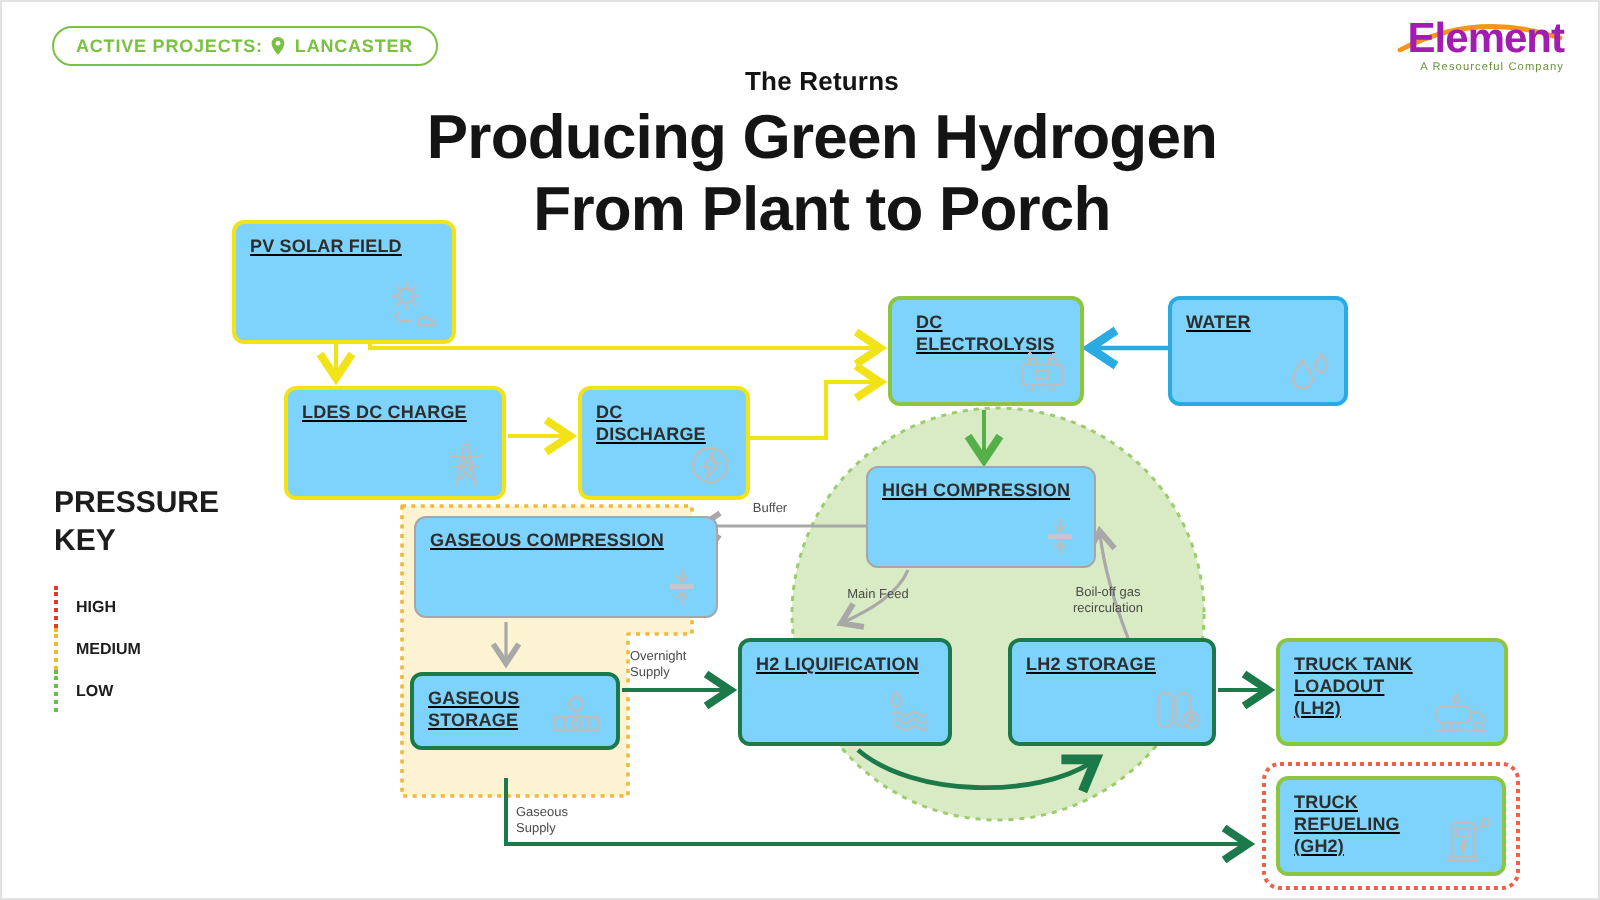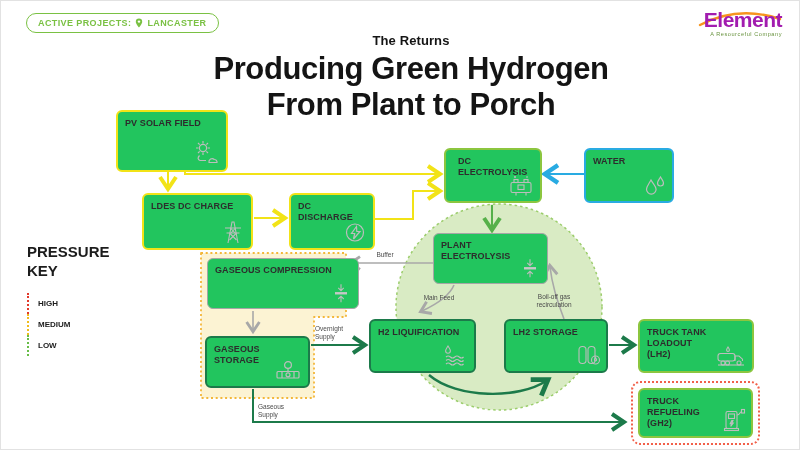--- a/index.html
+++ b/index.html
@@ -18,22 +18,22 @@
   #logo .brand{position:relative;font-size:21px;font-weight:bold;color:#a21caf;letter-spacing:-.5px;line-height:1;}
   #logo .tagline{font-size:5.6px;color:#6a9440;letter-spacing:.55px;margin-top:1px;}
 
   
   #pressure-key{position:absolute;left:26px;top:242px;z-index:3;}
   #pressure-key .pk-title{font-size:15px;font-weight:bold;color:#1c1c1c;width:46px;line-height:1.25;margin-bottom:12px;}
   .pk-seg{height:21px;border-left:2px dotted;display:flex;align-items:center;padding-left:9px;
           font-size:8px;font-weight:bold;color:#1c1c1c;}
 
   
-  .node{position:absolute;background:#22c55e;border:2px solid;border-radius:6px;box-sizing:border-box;
-        padding:6px 7px;z-index:2;}
+  .node{position:absolute;background:#7dd3fc;border:2px solid;border-radius:6px;box-sizing:border-box;
+        padding:6px 7px;z-index:2;text-decoration:underline;}
   .node .lbl{font-size:9px;font-weight:bold;color:#2d2d2d;line-height:1.2;letter-spacing:.1px;}
   .node .icn{position:absolute;right:5px;bottom:3px;}
   .b-yellow{border-color:#f2e317;}
   .b-lgreen{border-color:#8cc63f;}
   .b-blue{border-color:#29abe2;}
   .b-gray{border-color:#a6a6a6;border-width:1.5px;}
   .b-dgreen{border-color:#1c7a4a;}
   #refuel-wrap{position:absolute;left:630px;top:380px;width:129px;height:64px;
                border:2px dotted #f2604a;border-radius:9px;box-sizing:border-box;z-index:1;background:#fff;}
 
@@ -180,42 +180,42 @@
     <div class="lbl">WATER</div>
     <svg class="icn" width="26" height="25" viewBox="0 0 26 25">
       <g stroke="#bdbdbd" stroke-width="1.2" fill="none">
         <path d="M10,7 C7.5,11.5 5.5,13.5 5.5,16.3 a4.8,4.8 0 0 0 9.6,0 C15.1,13.5 12.5,11.5 10,7 Z"></path>
         <path d="M19.5,4 c-1.7,3 -3,4.2 -3,6 a3,3 0 0 0 6,0 c0,-1.8 -1.3,-3 -3,-6 z"></path>
       </g>
     </svg>
   </div>
 
   <div class="node b-gray" style="left:432px;top:232px;width:115px;height:51px;">
-    <div class="lbl">PLANT ELECTROLYSIS</div>
+    <div class="lbl">HIGH COMPRESSION</div>
     <svg class="icn" width="24" height="24" viewBox="0 0 26 26">
       <g stroke="#bdbdbd" stroke-width="1.2" fill="none">
         <path d="M13,3.5 v6 M10,7.5 l3,3 3,-3"></path>
         <rect x="6.5" y="12" width="13" height="2.6" fill="#c7c7c7" stroke="none"></rect>
         <path d="M13,23 v-6 M10,19.5 l3,-3 3,3"></path>
       </g>
     </svg>
   </div>
 
   <div class="node b-gray" style="left:206px;top:257px;width:152px;height:51px;">
     <div class="lbl">GASEOUS COMPRESSION</div>
     <svg class="icn" width="24" height="24" viewBox="0 0 26 26">
       <g stroke="#bdbdbd" stroke-width="1.2" fill="none">
         <path d="M13,3.5 v6 M10,7.5 l3,3 3,-3"></path>
         <rect x="6.5" y="12" width="13" height="2.6" fill="#c7c7c7" stroke="none"></rect>
         <path d="M13,23 v-6 M10,19.5 l3,-3 3,3"></path>
       </g>
     </svg>
   </div>
 
-  <div class="node b-dgreen" style="left:204px;top:335px;width:105px;height:52px;">
+  <div class="node b-dgreen" style="left:204px;top:335px;width:105px;height:39px;">
     <div class="lbl">GASEOUS STORAGE</div>
     <svg class="icn" width="30" height="24" viewBox="0 0 30 24">
       <g stroke="#bdbdbd" stroke-width="1.2" fill="none">
         <circle cx="15" cy="6" r="3.4"></circle>
         <path d="M15,9.4 v3.1"></path>
         <rect x="4" y="12.5" width="22" height="6.5" rx="1"></rect>
         <path d="M9,12.5 v6.5 M21,12.5 v6.5"></path>
         <circle cx="15" cy="15.8" r="2"></circle>
       </g>
     </svg>

